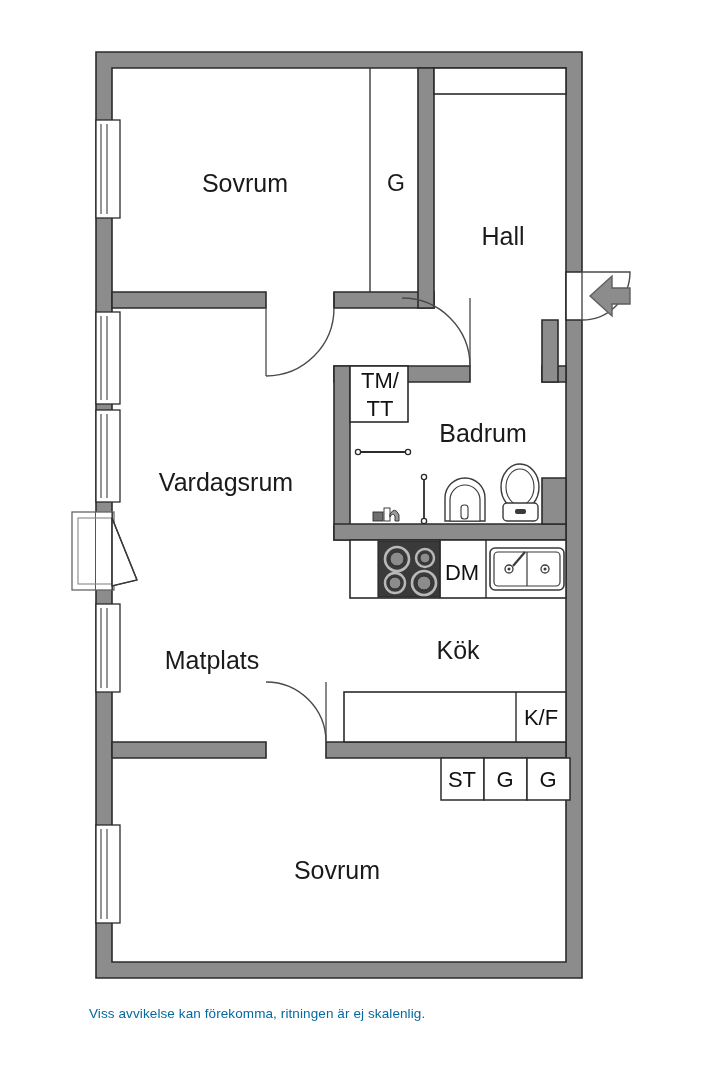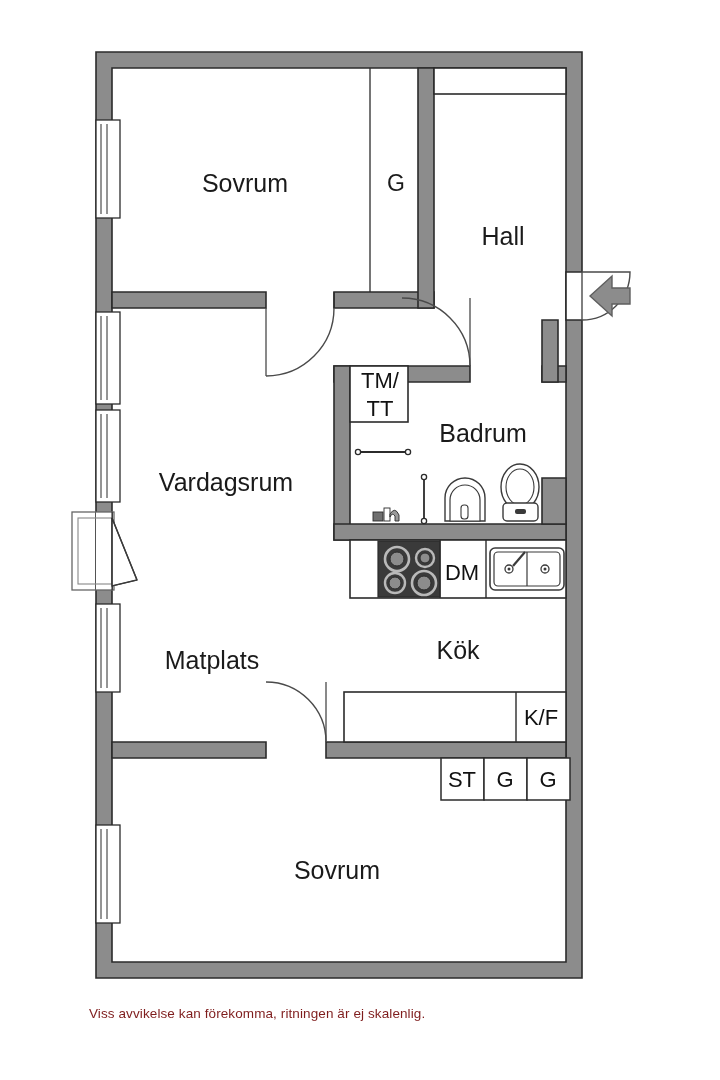--- a/index.html
+++ b/index.html
@@ -40,21 +40,21 @@
     text-anchor: middle;
     dominant-baseline: middle;
     font-size: 22px;
   }
   .disclaimer {
     position: absolute;
     left: 85px;
     top: 1006px;
     font-family: "Liberation Sans", sans-serif;
     font-size: 13.5px;
-    color: #7f1d1d;
+    color: #0369a1;
     letter-spacing: 0.1px;
     white-space: nowrap;
   }
 </style>
 </head>
 <body>
 
 <div id="plan-root">
 
   <svg id="floorplan" viewBox="0 0 720 1080">

